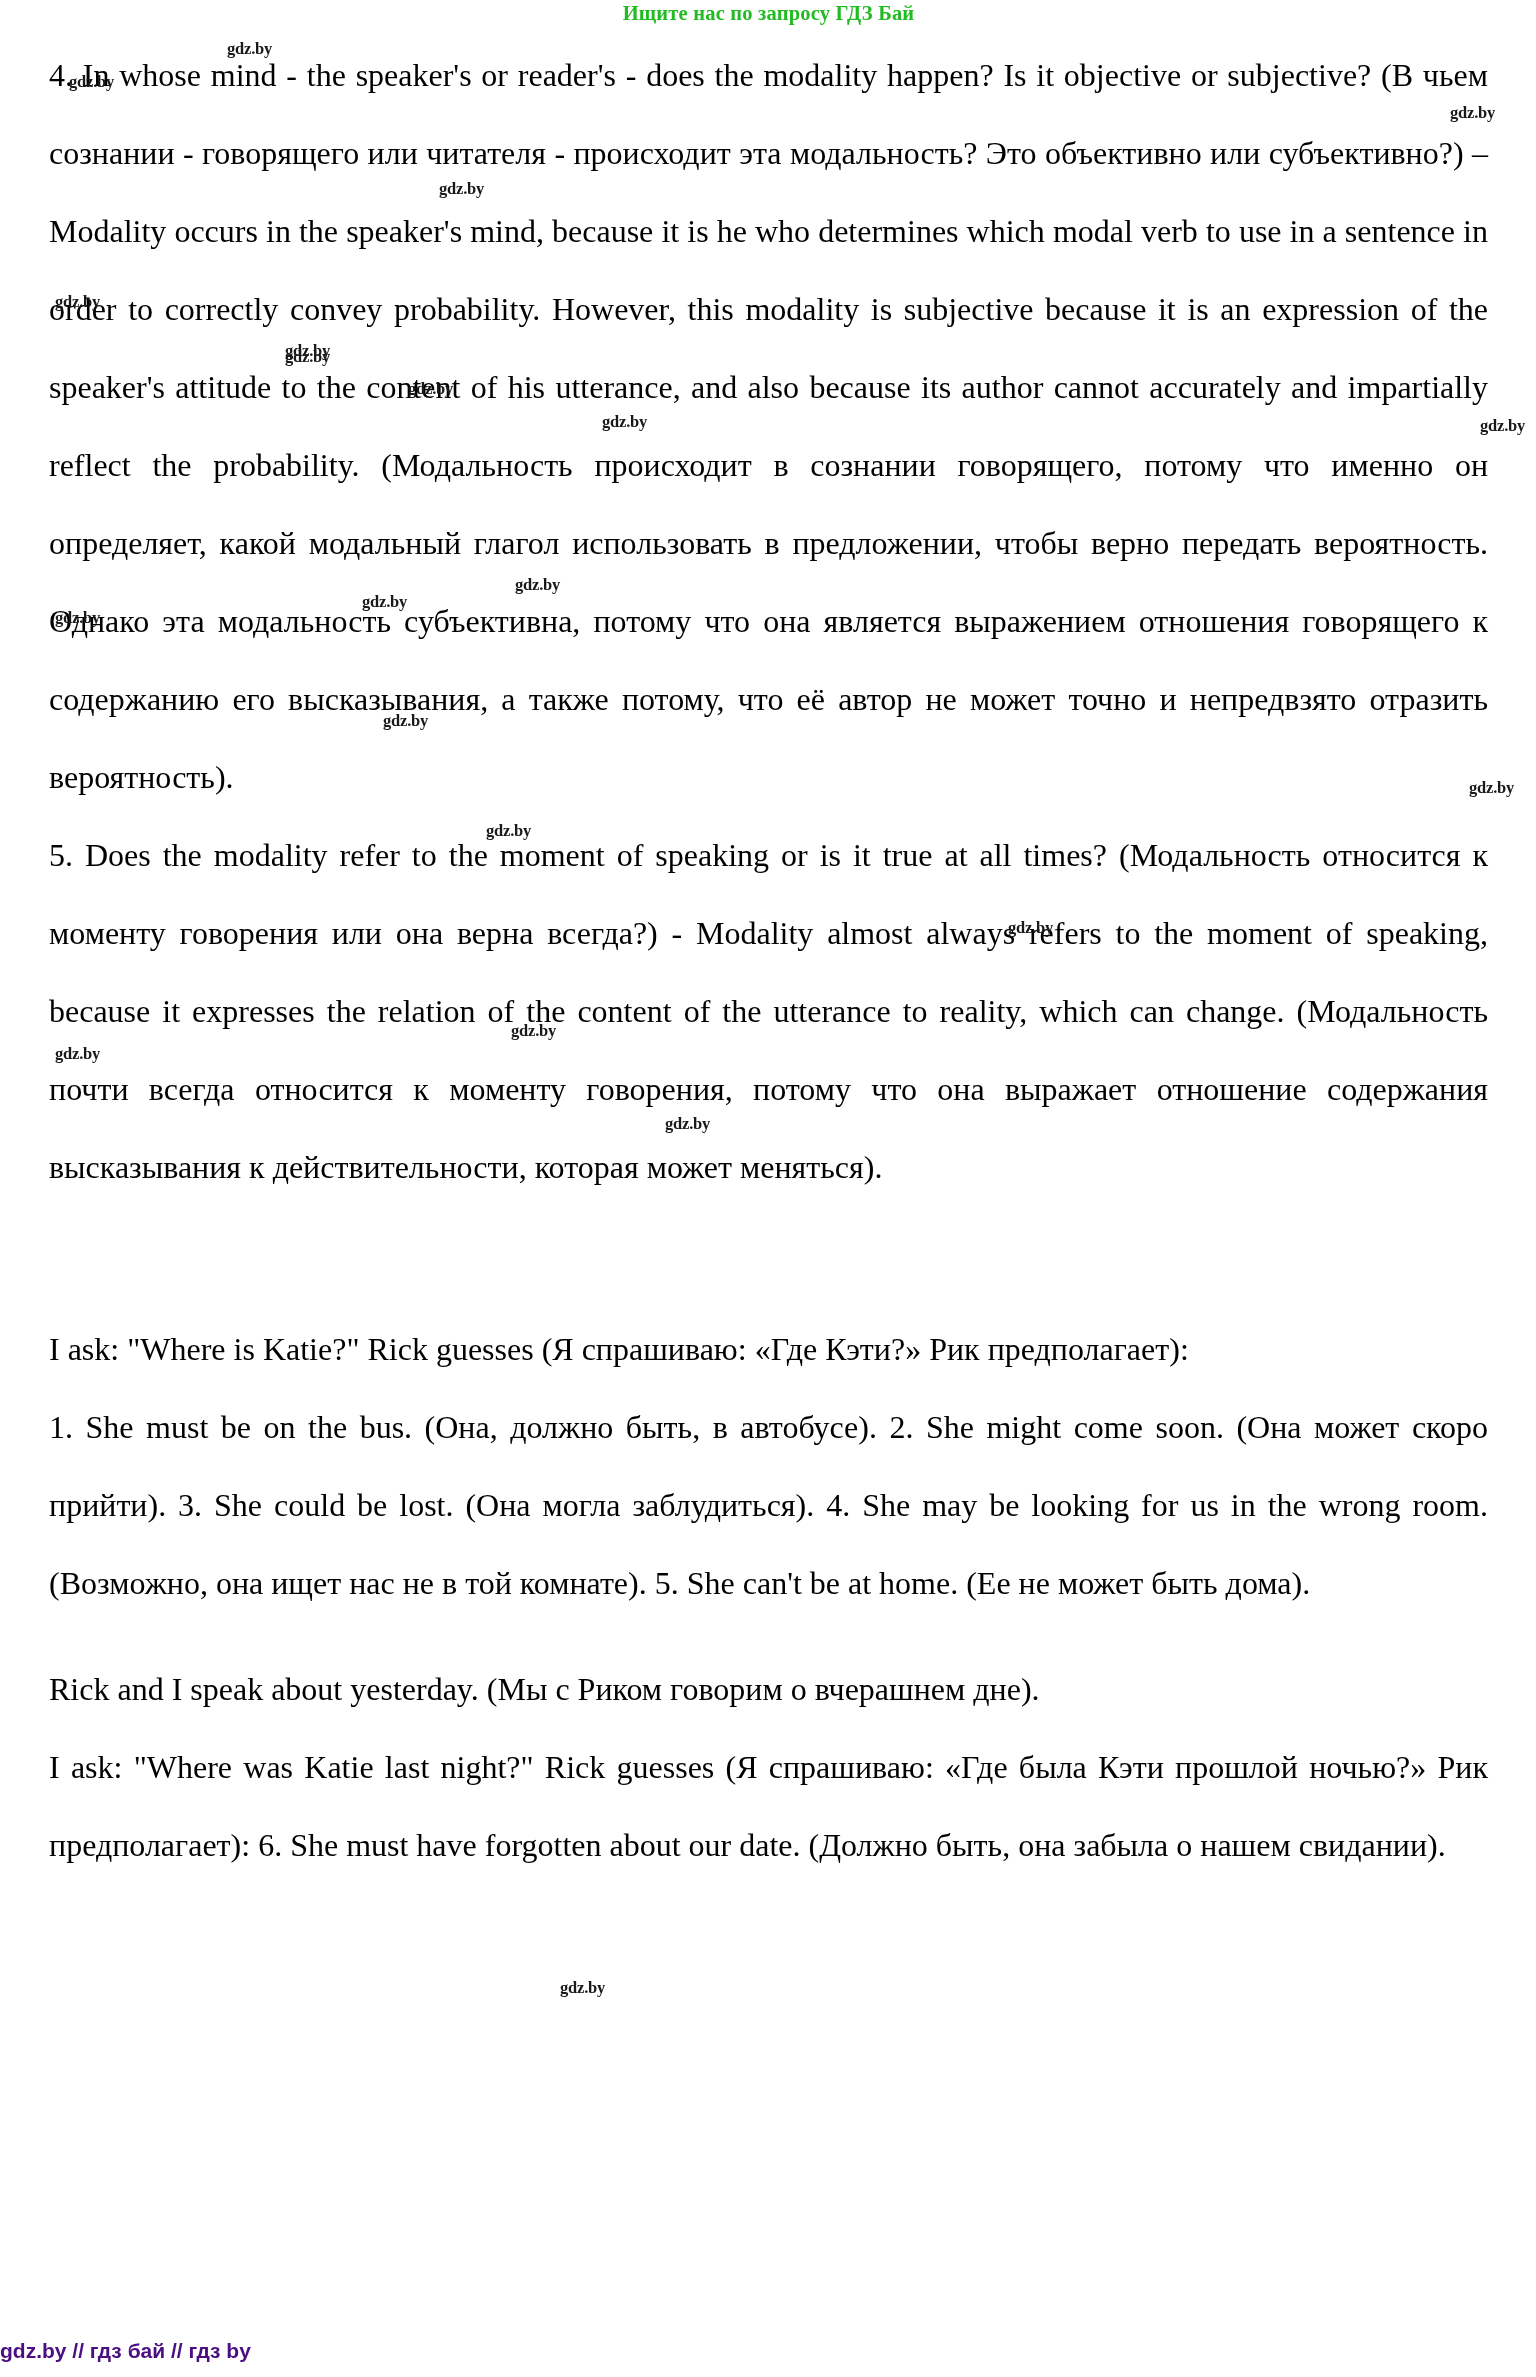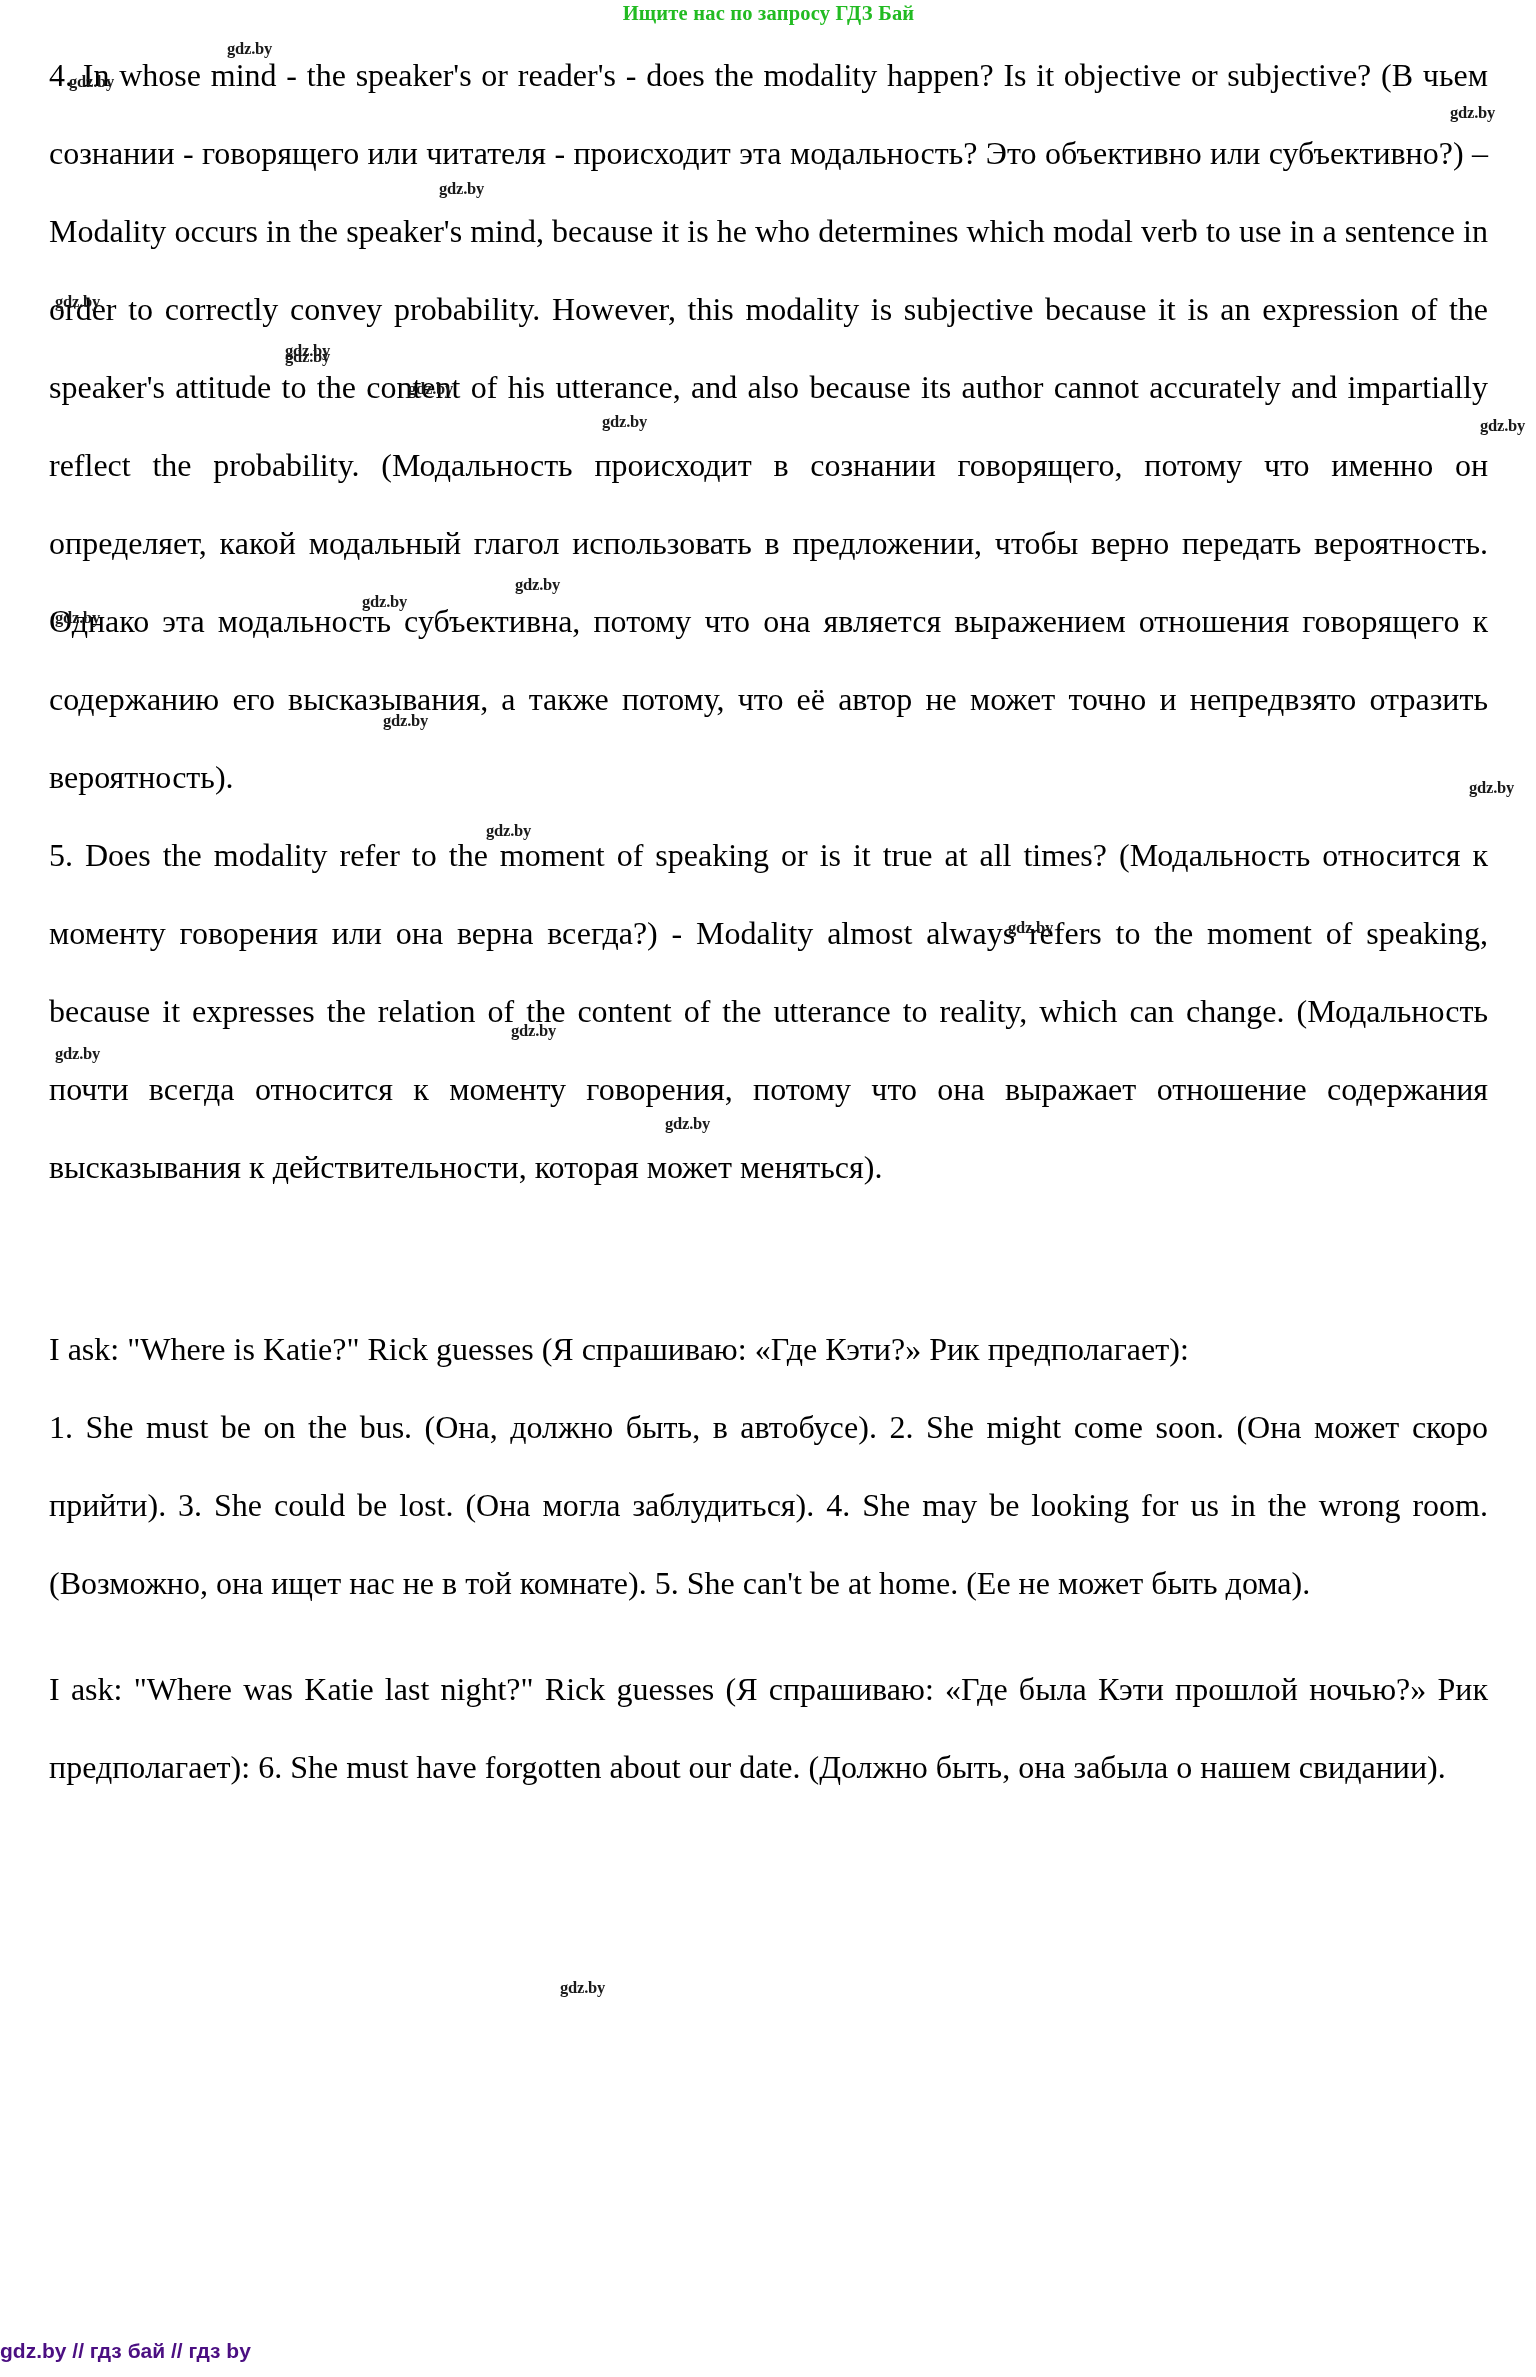--- a/index.html
+++ b/index.html
@@ -95,20 +95,21 @@
 
   <div class="spacer-lg"></div>
 
 
   <p class="para">I ask: "Where is Katie?" Rick guesses (Я спрашиваю: «Где Кэти?» Рик предполагает):</p>
 
   <p class="para">1. She must be on the bus. (Она, должно быть, в автобусе). 2. She might come soon. (Она может скоро прийти). 3. She could be lost. (Она могла заблудиться). 4. She may be looking for us in the wrong room. (Возможно, она ищет нас не в той комнате). 5. She can't be at home. (Ее не может быть дома).</p>
 
   <div class="spacer-sm"></div>
 
+  <p class="para">Rick and I speak about yesterday. (Мы с Риком говорим о вчерашнем дне).</p>
 
   <p class="para">I ask: "Where was Katie last night?" Rick guesses (Я спрашиваю: «Где была Кэти прошлой ночью?» Рик предполагает): 6. She must have forgotten about our date. (Должно быть, она забыла о нашем свидании).</p>
 
 </div>
 
 <div id="watermark-layer">
     <span class="wm" style="left: 227px; top: 39px; color: rgb(26, 26, 26);">gdz.by</span>
     <span class="wm" style="left: 69px; top: 72px; color: rgb(26, 26, 26);">gdz.by</span>
     <span class="wm" style="left: 1450px; top: 103px; color: rgb(26, 26, 26);">gdz.by</span>
     <span class="wm" style="left: 439px; top: 179px; color: rgb(26, 26, 26);">gdz.by</span>

